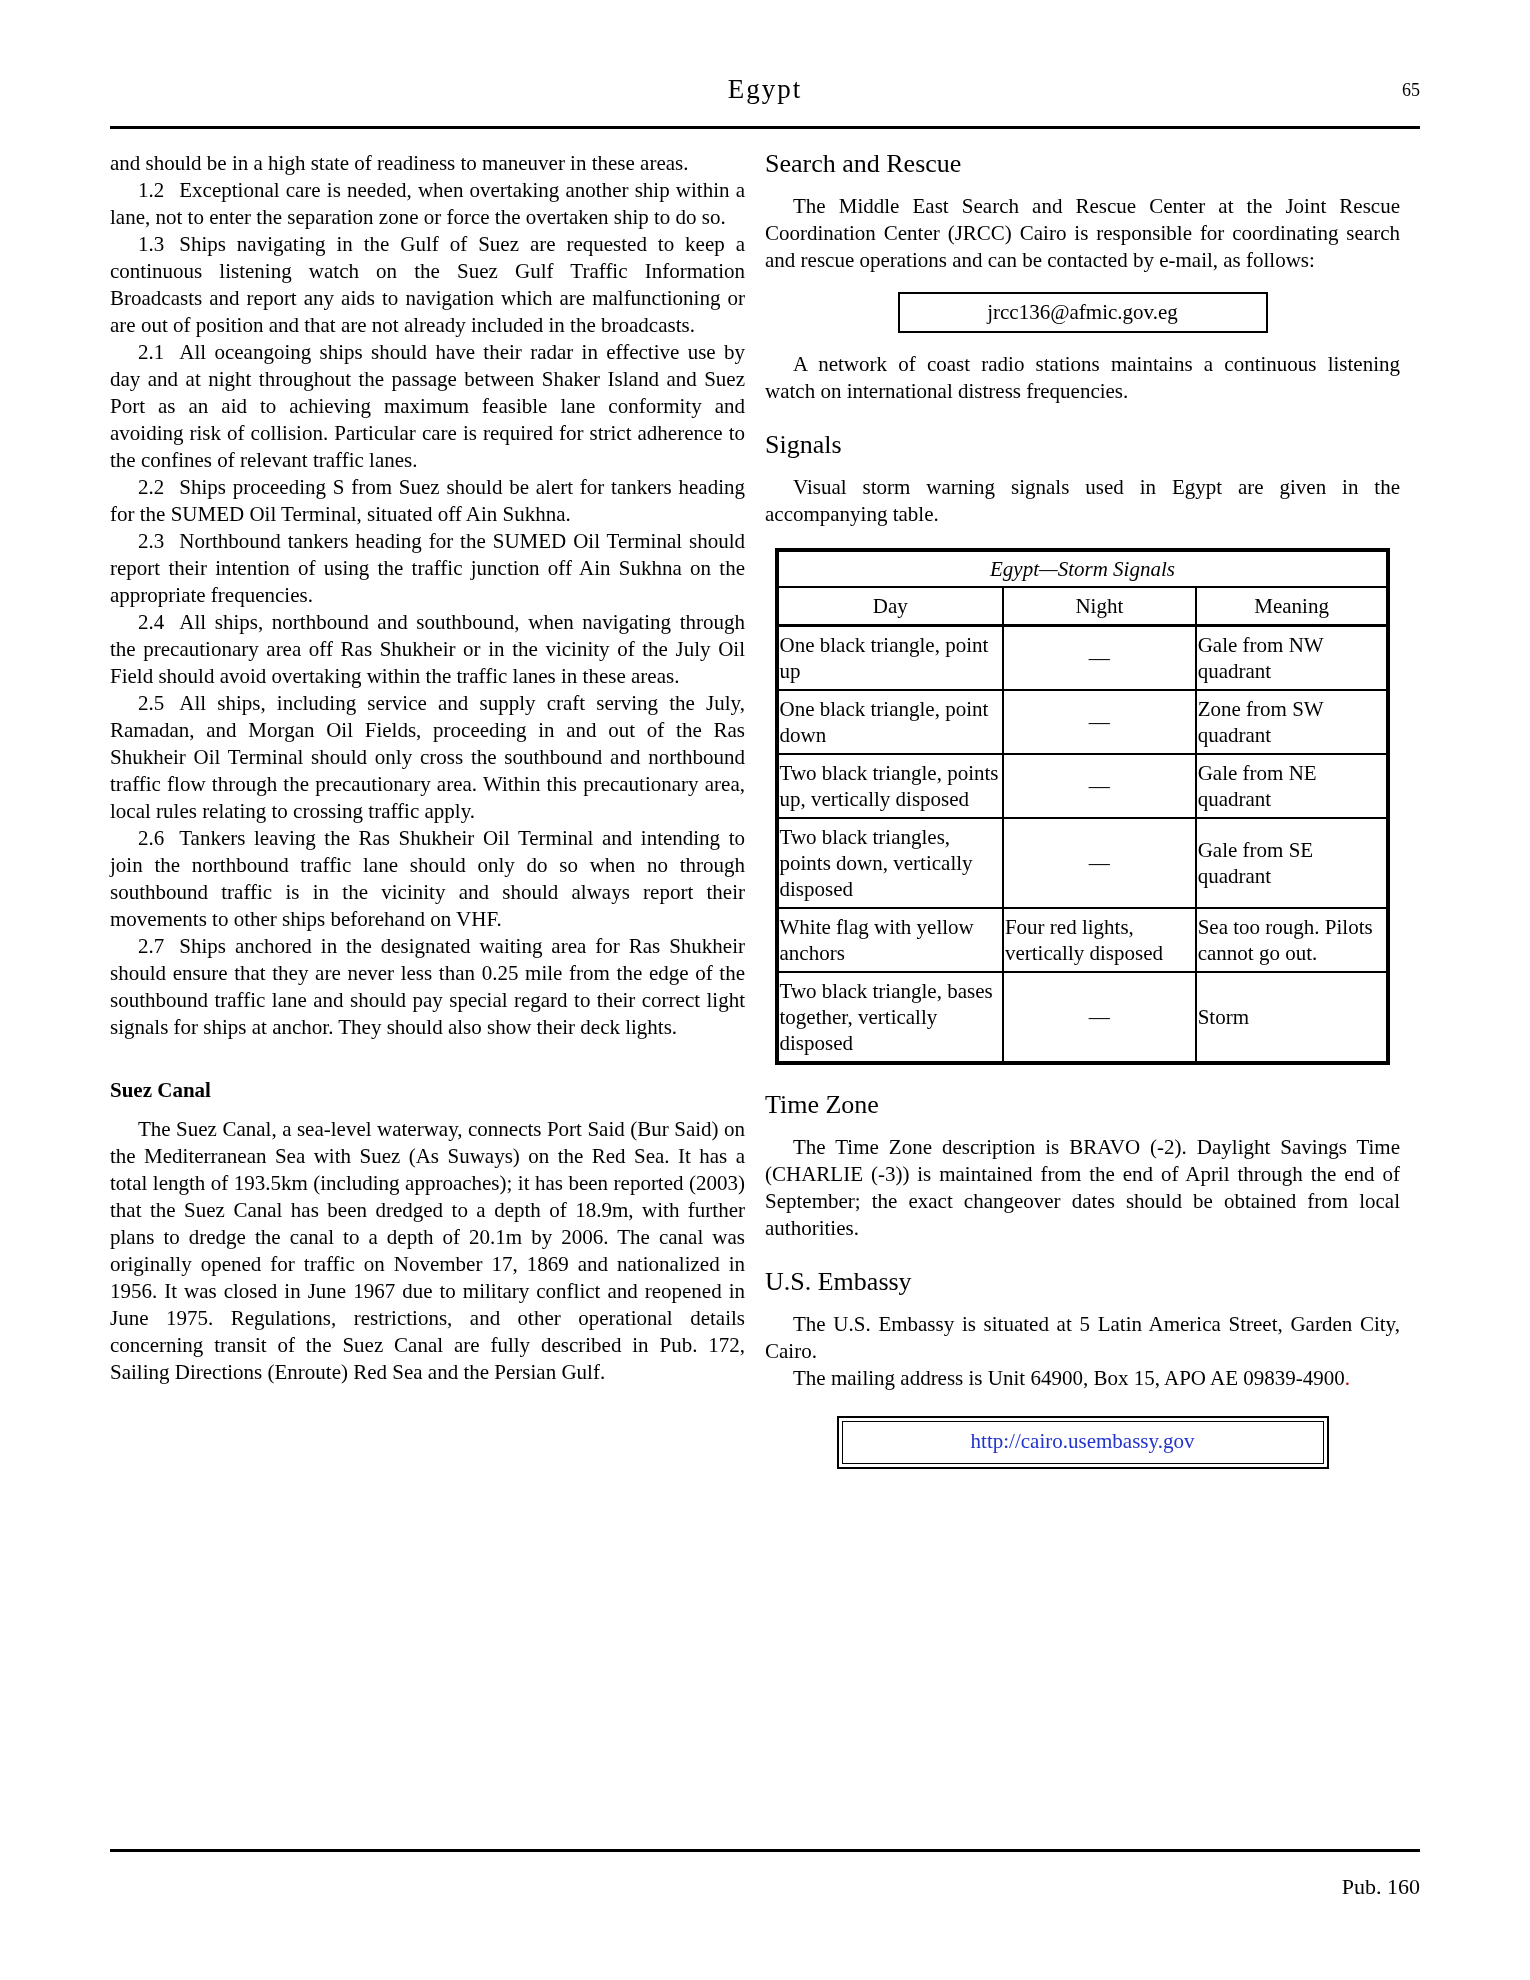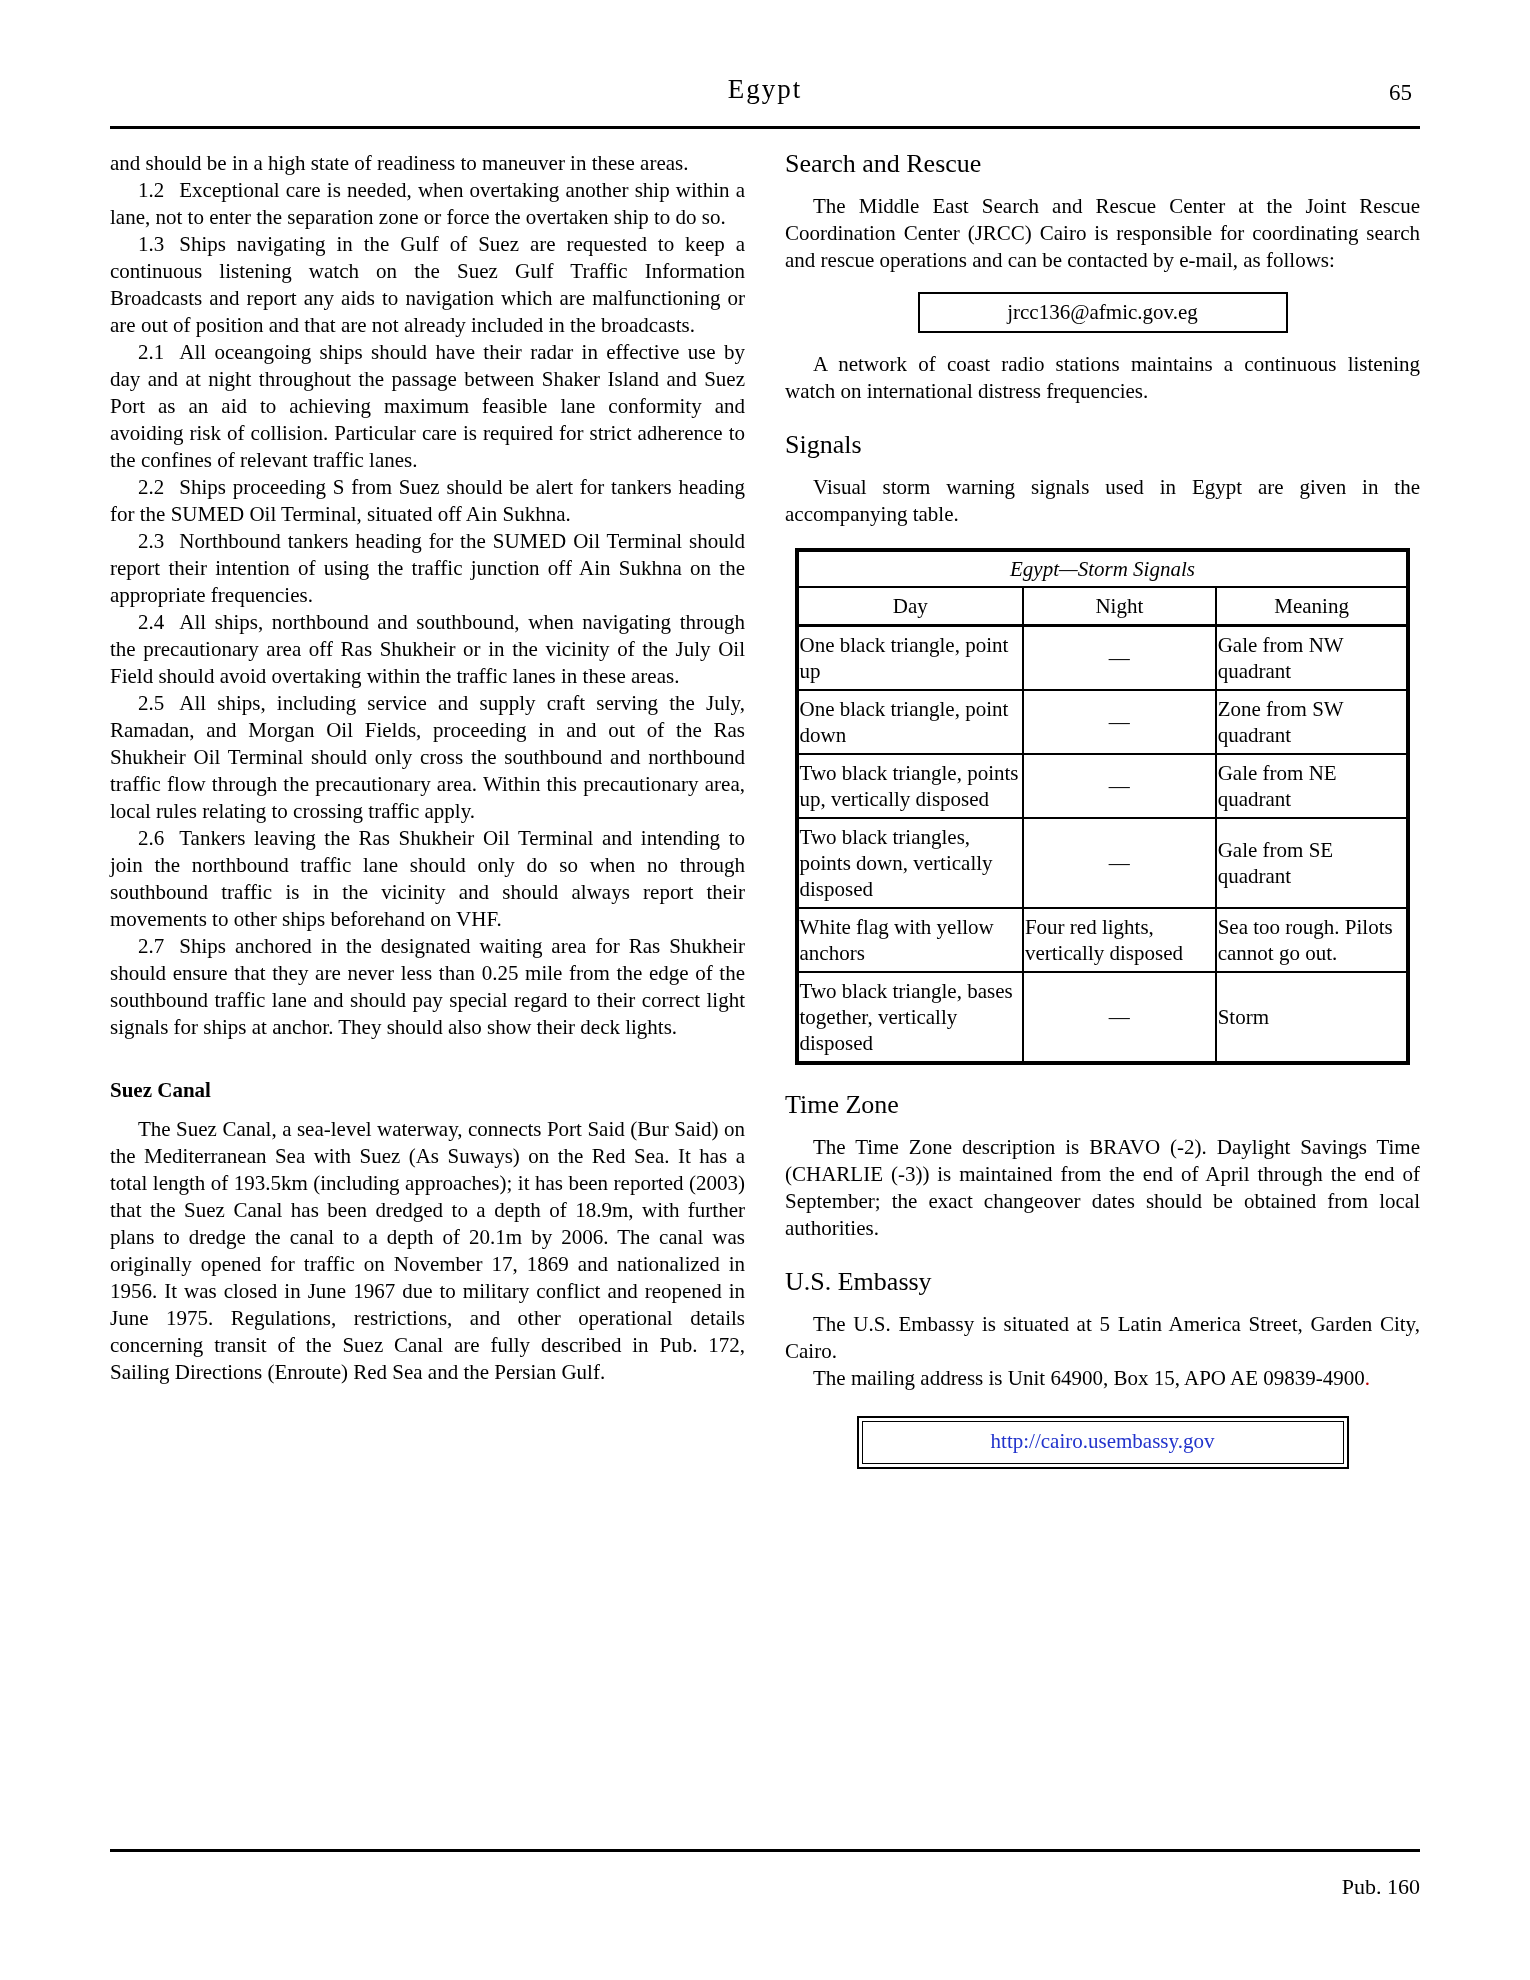--- a/index.html
+++ b/index.html
@@ -9,25 +9,25 @@
     font-family:"Liberation Serif", serif;
     color:#000;
   }
   .page { position:relative; width:1530px; height:1980px; background:#fff; overflow:hidden; }
 
   
   .header-title {
     position:absolute; top:74px; left:110px; right:110px;
     text-align:center; font-size:27px; letter-spacing:2px;
   }
-  .page-num { position:absolute; top:80px; right:118px; font-size:23px; }
+  .page-num { position:absolute; top:80px; right:110px; font-size:18px; }
   .header-rule { position:absolute; top:126px; left:110px; right:110px; border-top:3px solid #000; }
 
   
-  .content { position:absolute; top:150px; left:110px; width:1310px; display:flex; gap:40px; }
+  .content { position:absolute; top:150px; left:110px; width:1310px; display:flex; gap:20px; }
   .col { width:635px; font-size:21px; line-height:27px; text-align:justify; }
 
   p.para { text-indent:28px; }
   p.cont { text-indent:0; }
   .pnum { margin-right:15px; }
 
   h2.h1 { font-size:26px; font-weight:normal; margin:26px 0 16px 0; text-align:left; }
   h2.h1.first { margin-top:0; }
   h3.h2 { font-size:21px; font-weight:bold; margin:36px 0 12px 0; text-align:left; }
 

